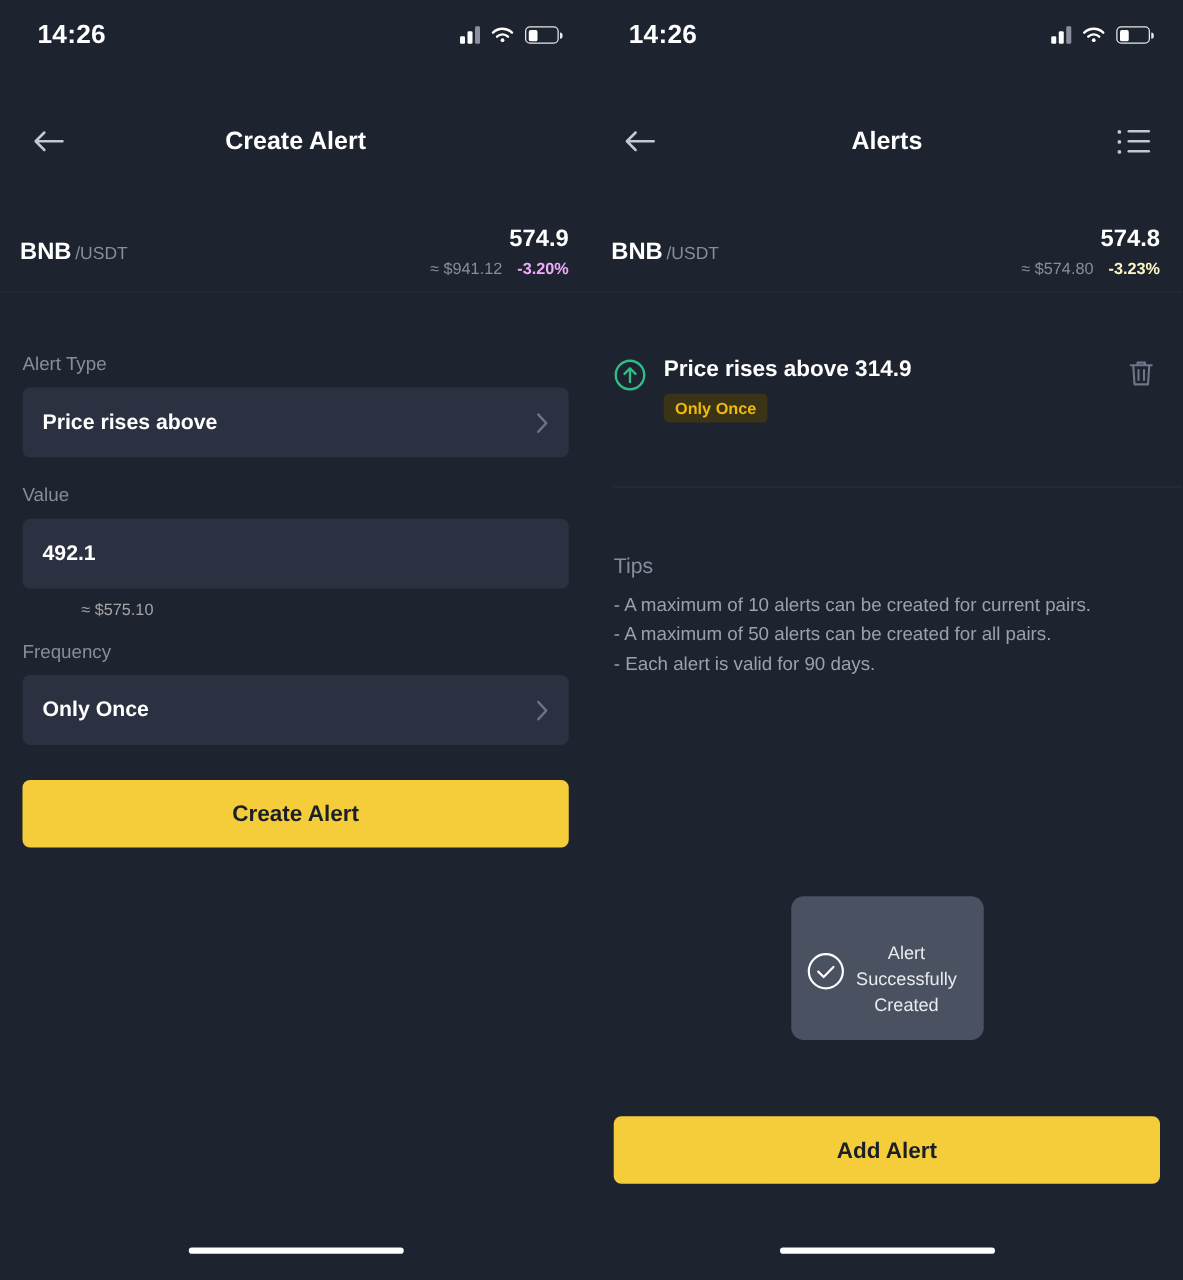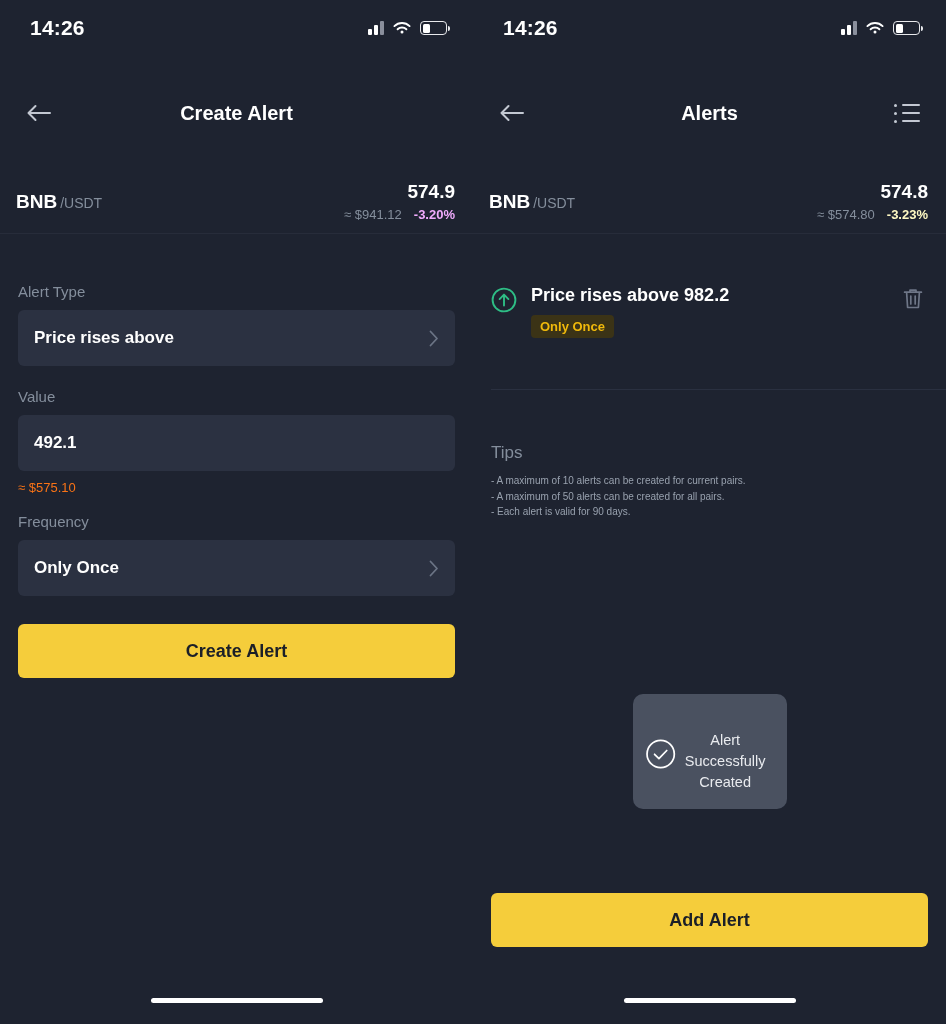--- a/index.html
+++ b/index.html
@@ -81,21 +81,21 @@
 
   
   .form { padding: 20px 18px 0 18px; }
   .field-label { color: #848e9c; font-size: 15px; margin-bottom: 10px; }
   .select-box, .input-box {
     background: #2b3141; border-radius: 6px; height: 56px;
     display: flex; align-items: center; padding: 0 16px; cursor: pointer;
   }
   .select-box .val, .input-box .val { color: #ffffff; font-size: 17px; font-weight: bold; flex: 1; }
   .chev { color: #6b7485; font-size: 20px; line-height: 1; }
-  .hint { color: #f97316; font-size: 13px; margin-top: 9px; }
+  .hint { color: #a3a3a3; font-size: 13px; margin-top: 9px; margin-left: 47px; }
   .gap-22 { height: 22px; }
   .gap-18 { height: 18px; }
 
   .primary-btn {
     background: #f5cd3b; color: #1b1f28;
     height: 54px; border-radius: 6px;
     display: flex; align-items: center; justify-content: center;
     font-size: 18px; font-weight: bold; cursor: pointer;
   }
 
@@ -108,21 +108,21 @@
     display: inline-block; margin-top: 9px;
     background: #3b3316; color: #f0b90b;
     font-size: 13px; font-weight: bold;
     padding: 4px 9px; border-radius: 4px;
   }
   .trash-btn { flex: 0 0 26px; margin-top: 2px; cursor: pointer; }
   .list-divider { height: 1px; background: #2a3040; margin: 22px 0 0 18px; }
 
   .tips { padding: 24px 18px 0 18px; }
   .tips-title { color: #848e9c; font-size: 17px; margin-bottom: 10px; }
-  .tips-line { color: #98a1ae; font-size: 10px; line-height: 1.55; }
+  .tips-line { color: #98a1ae; font-size: 15px; line-height: 1.55; }
 
   
   .toast-wrap { flex: 1; display: flex; align-items: flex-start; justify-content: center; padding-top: 145px; }
   .toast {
     width: 154px; background: #4a5160; border-radius: 10px;
     padding: 22px 12px 16px 12px;
     display: flex; align-items: center;
   }
   .toast-text { color: #e9ebef; font-size: 14.5px; text-align: center; line-height: 1.45; margin-top: 14px; }
 
@@ -279,21 +279,21 @@
     </div>
 
     <div class="alert-row">
       <div class="alert-dir-icon">
         <svg width="26" height="26" viewBox="0 0 26 26">
           <circle cx="13" cy="13" r="11.4" stroke="#2ebd85" stroke-width="1.9" fill="none"></circle>
           <path d="M13 18.6V7.8M8.6 12.1L13 7.6l4.4 4.5" stroke="#2ebd85" stroke-width="1.9" fill="none" stroke-linecap="round" stroke-linejoin="round"></path>
         </svg>
       </div>
       <div class="alert-main">
-        <div class="alert-title">Price rises above 982.2</div>
+        <div class="alert-title">Price rises above 314.9</div>
         <div class="badge">Only Once</div>
       </div>
       <div class="trash-btn">
         <svg width="22" height="24" viewBox="0 0 22 24">
           <path d="M2.6 5.2h16.8M8 5.2V3.1h6v2.1M4.6 5.2l1 15.3h10.8l1-15.3M8.8 9v8M13.2 9v8" stroke="#6e7687" stroke-width="1.7" fill="none" stroke-linecap="round" stroke-linejoin="round"></path>
         </svg>
       </div>
     </div>
     <div class="list-divider"></div>
 

